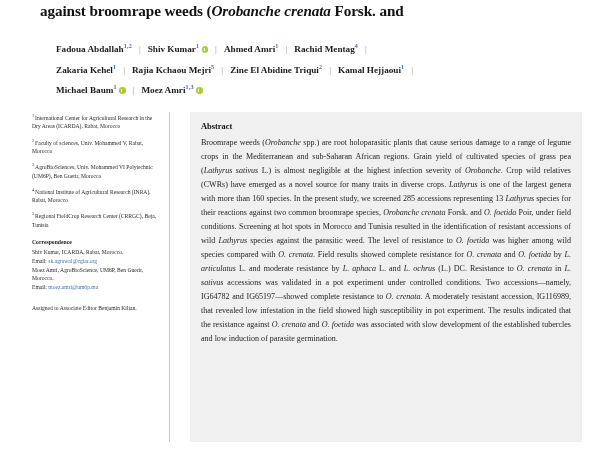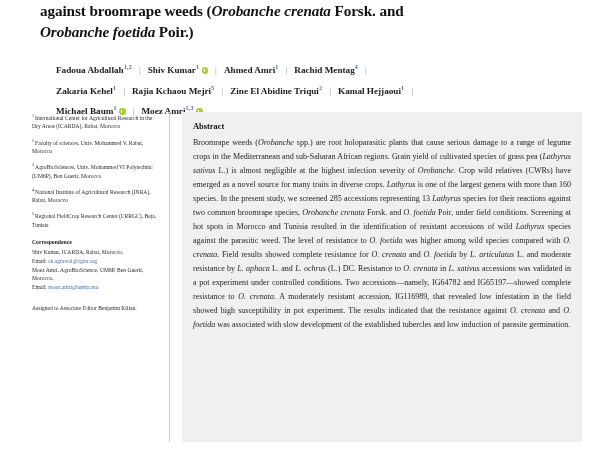--- a/index.html
+++ b/index.html
@@ -151,20 +151,21 @@
     color: #2b2b2b;
     margin-top: 12px;
   }
 
   
   .abstract-box {
     background: #f0f0f0;
     padding: 8px 11px 12px 11px;
     box-sizing: border-box;
     min-height: 330px;
+    margin-left: 8px;
   }
   .abstract-title {
     font-family: "Liberation Serif", serif;
     font-weight: bold;
     font-size: 8.4px;
     line-height: 13px;
     color: #111111;
     margin-bottom: 3px;
   }
   .abstract-text {
@@ -178,21 +179,20 @@
   }
   .abstract-text i { font-style: italic; }
 </style>
 </head>
 <body>
 
 <div class="page">
 
   <div class="title-block">
     <div class="title-line"><span>against broomrape weeds (</span><span class="it">Orobanche crenata</span><span> Forsk. and</span></div>
-    <div class="title-line"><span class="it">Orobanche foetida</span><span> Poir.)</span></div>
   </div>
 
   <div class="authors" id="authors">
       <div class="author-row"><span class="au">Fadoua Abdallah<span class="sup">1,2</span></span><span class="sep">|</span><span class="au">Shiv Kumar<span class="sup">1</span><span class="orcid"></span></span><span class="sep">|</span><span class="au">Ahmed Amri<span class="sup">1</span></span><span class="sep">|</span><span class="au">Rachid Mentag<span class="sup">4</span></span><span class="sep">|</span></div>
       <div class="author-row"><span class="au">Zakaria Kehel<span class="sup">1</span></span><span class="sep">|</span><span class="au">Rajia Kchaou Mejri<span class="sup">5</span></span><span class="sep">|</span><span class="au">Zine El Abidine Triqui<span class="sup">2</span></span><span class="sep">|</span><span class="au">Kamal Hejjaoui<span class="sup">1</span></span><span class="sep">|</span></div>
       <div class="author-row"><span class="au">Michael Baum<span class="sup">1</span><span class="orcid"></span></span><span class="sep">|</span><span class="au">Moez Amri<span class="sup">1,3</span><span class="orcid"></span></span></div>
     </div>
 
   <div class="body-area">
 

